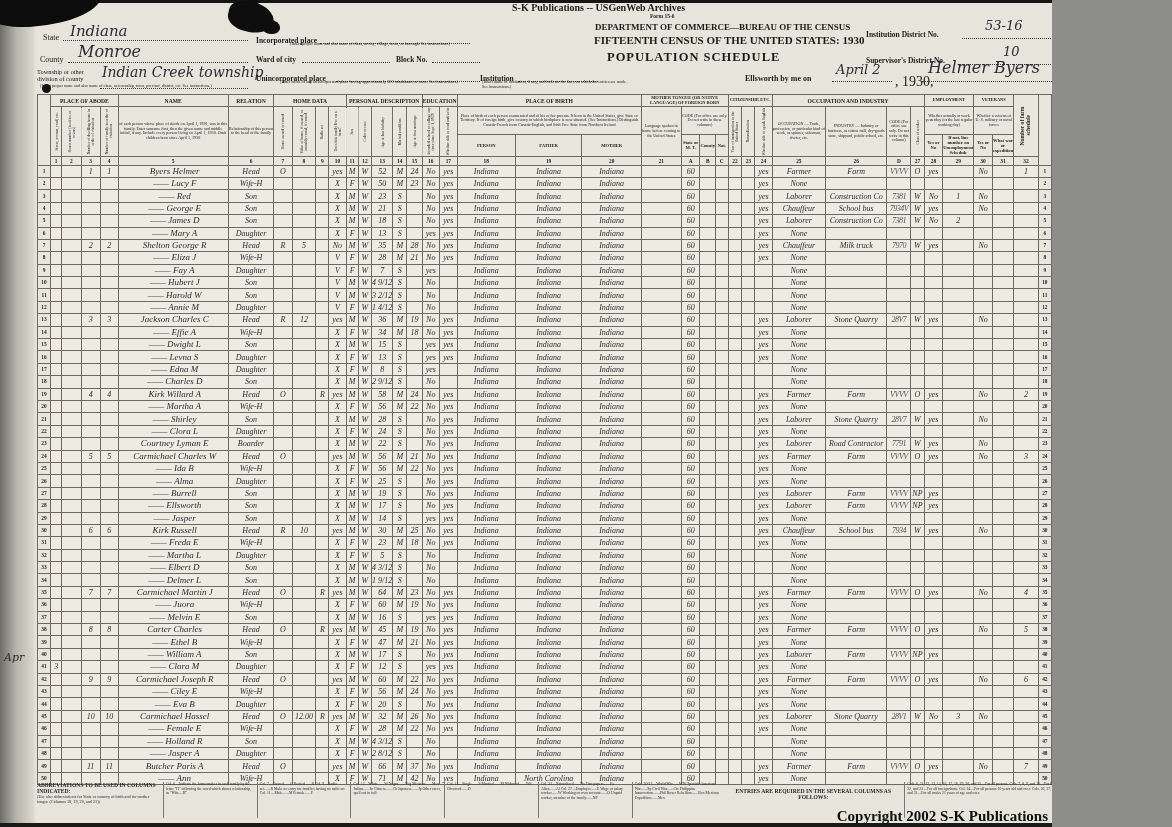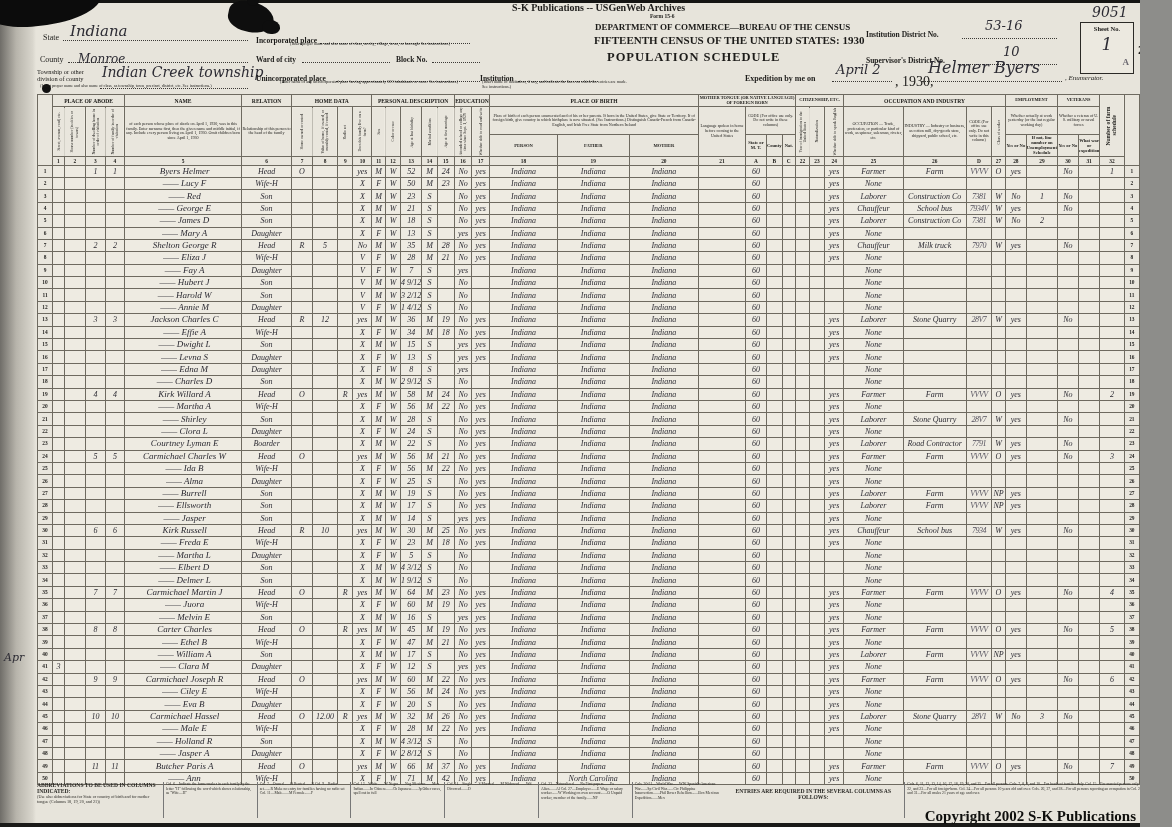--- a/index.html
+++ b/index.html
@@ -1,16 +1,16 @@
 <!DOCTYPE html>
 <html><head>
 <meta charset="utf-8">
 <style>
   html,body{margin:0;padding:0;background:#8d8d8a;}
-  #page{position:relative;width:1140px;height:827px;background:#e7e4db;overflow:hidden;
+  #page{position:relative;width:1052px;height:827px;background:#e7e4db;overflow:hidden;
         font-family:"Liberation Serif",serif;color:#1d1c1a;}
   
   .left-strip{position:absolute;left:0;top:0;width:36px;height:827px;
       background:linear-gradient(to right,#6f6d68,#b7b4ab 45%,#d8d5cc 90%,#e7e4db);}
   .hole{position:absolute;background:#111;border-radius:50%;}
   .corner-blob{position:absolute;left:-18px;top:-20px;width:120px;height:46px;background:#0c0c0c;
       border-radius:0 0 60% 40%;transform:rotate(-4deg);}
   .top-edge{position:absolute;left:0;top:0;width:100%;height:3px;background:#151513;}
   .bottom-edge{position:absolute;left:0;bottom:0;width:100%;height:4px;background:#1a1a18;}
   .ink-blob{position:absolute;left:228px;top:2px;width:46px;height:30px;background:#0e0e0e;
@@ -69,21 +69,21 @@
   <div class="hole" style="left:42px;top:730px;width:13px;height:13px;"></div>
 
   <div class="print" style="left:512px;top:2px;font-weight:bold;font-size:10px;">S-K Publications -- USGenWeb Archives</div>
 
   <div class="print" style="left:43px;top:33px;font-size:8px;">State</div>
   <span class="dots" style="position:absolute;left:63px;top:30px;width:185px;"></span>
   <div class="print hw" style="left:70px;top:22px;font-size:15px;">Indiana</div>
 
   <div class="print" style="left:40px;top:55px;font-size:8px;">County</div>
   <span class="dots" style="position:absolute;left:68px;top:52px;width:180px;"></span>
-  <div class="print hw" style="left:78px;top:52px;font-size:12px;">Monroe</div>
+  <div class="print hw" style="left:78px;top:42px;font-size:16px;">Monroe</div>
 
   <div class="print" style="left:37px;top:68px;font-size:6.4px;width:62px;white-space:normal;line-height:1.1;">Township or other division of county</div>
   <span class="dots" style="position:absolute;left:100px;top:78px;width:148px;"></span>
   <div class="print hw" style="left:102px;top:64px;font-size:14px;">Indian Creek township</div>
   <div class="print tiny" style="left:40px;top:84px;width:210px;">(Insert proper name and also name of class, as township, town, precinct, district, etc.  See instructions.)</div>
 
   <div class="print" style="left:256px;top:36px;font-size:7.5px;font-weight:bold;">Incorporated place</div>
   <span class="dots" style="position:absolute;left:320px;top:33px;width:150px;"></span>
   <div class="print tiny" style="left:290px;top:42px;width:190px;">(Insert proper name and also name of class, as city, village, town, or borough.  See instructions.)</div>
 
@@ -113,21 +113,21 @@
   <span class="dots" style="position:absolute;left:960px;top:54px;width:97px;"></span>
   <div class="print hw" style="left:1003px;top:44px;font-size:13px;">10</div>
 
   <div style="position:absolute;left:1080px;top:22px;width:52px;height:50px;border:1.5px solid #2b2a27;background:#ece9e0;">
     <div style="font-size:6.5px;font-weight:bold;text-align:center;margin-top:2px;">Sheet No.</div>
     <div class="hw" style="font-size:17px;text-align:center;margin-top:2px;">1</div>
     <div style="position:absolute;right:4px;bottom:6px;font-size:9px;color:#6d6a72;font-weight:bold;">A</div>
   </div>
   <div class="print" style="left:1138px;top:42px;font-size:13px;font-weight:bold;text-align:center;">209</div>
 
-  <div class="print" style="left:745px;top:74px;font-size:8px;font-weight:bold;">Expedition by me on</div>
+  <div class="print" style="left:745px;top:74px;font-size:8px;font-weight:bold;">Ellsworth by me on</div>
   <span class="dots" style="position:absolute;left:832px;top:71px;width:60px;"></span>
   <div class="print hw" style="left:836px;top:62px;font-size:13px;">April 2</div>
   <div class="print" style="left:895px;top:74px;font-size:14px;font-weight:normal;">, 1930,</div>
   <span class="dots" style="position:absolute;left:922px;top:71px;width:140px;"></span>
   <div class="print hw" style="left:928px;top:58px;font-size:16px;">Helmer Byers</div>
   <div class="print" style="left:1065px;top:74px;font-size:7px;font-style:italic;">, Enumerator.</div>
 
   <div class="print hw" style="left:4px;top:651px;font-size:11px;">Apr</div>
   <div class="print hw" style="left:1142px;top:778px;font-size:22px;">R</div>
 
@@ -2072,21 +2072,21 @@
           <td class="hw"></td>
           <td class="hw"></td>
           <td class="ln">45</td>
         </tr>
         <tr>
           <td class="ln">46</td>
           <td class="hw"></td>
           <td class="hw"></td>
           <td class="hw"></td>
           <td class="hw"></td>
-          <td class="hw name-cell">—— Male E</td>
+          <td class="hw name-cell">—— Female E</td>
           <td class="hw">Wife-H</td>
           <td class="hw"></td>
           <td class="hw"></td>
           <td class="hw"></td>
           <td class="hw">X</td>
           <td class="hw">F</td>
           <td class="hw">W</td>
           <td class="hw small8">28</td>
           <td class="hw">M</td>
           <td class="hw">22</td>

